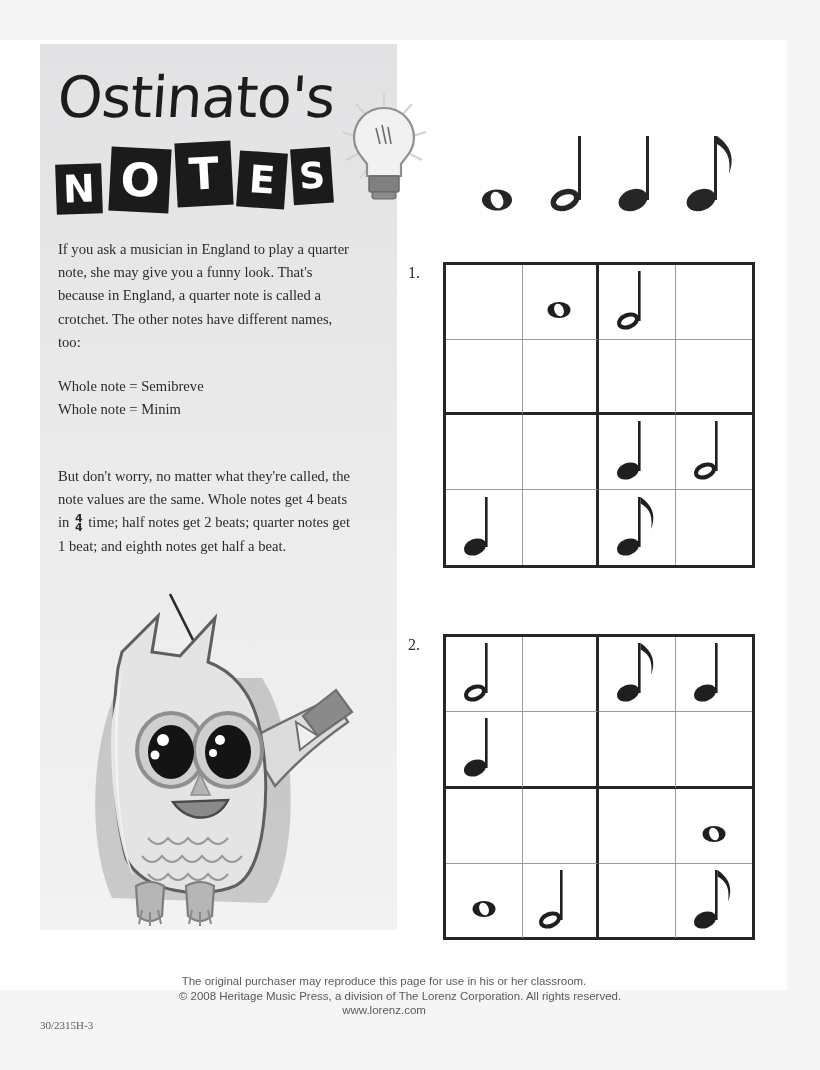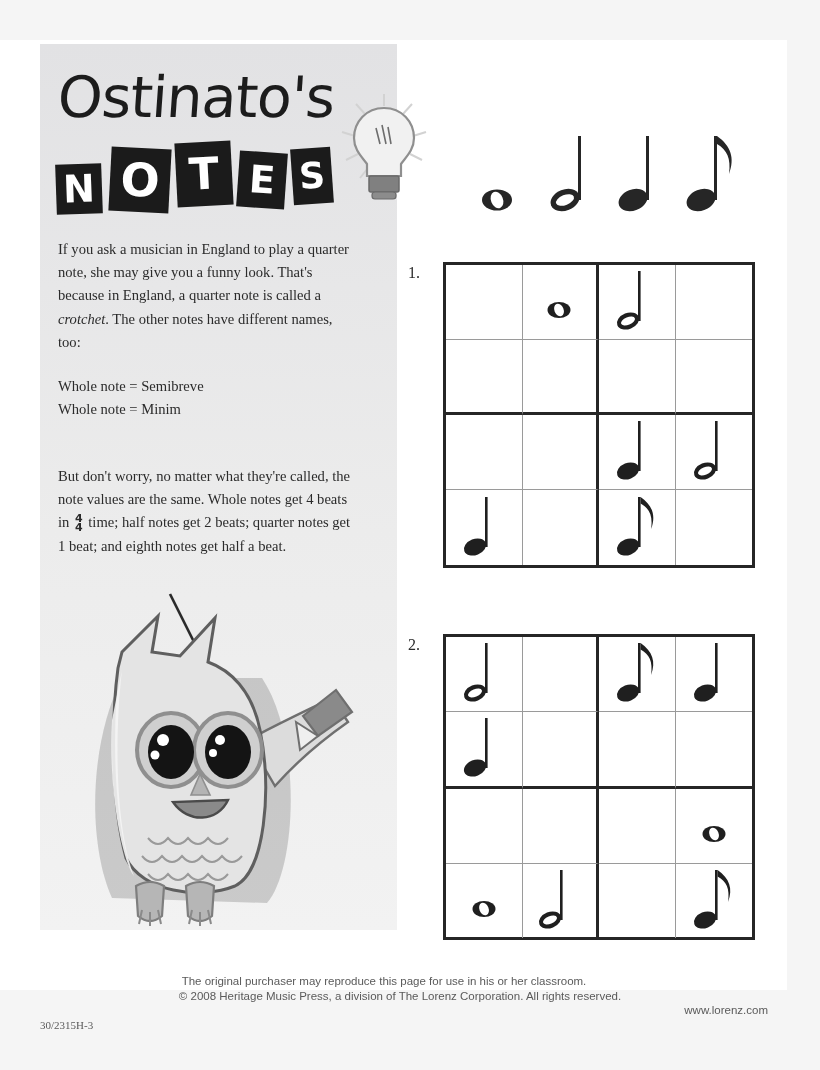--- a/index.html
+++ b/index.html
@@ -52,21 +52,21 @@
     display:flex;align-items:center;justify-content:center;
   }
   
   .copy{
     position:absolute;left:58px;width:300px;
     font-family:"Liberation Serif", serif;
     font-size:14.6px;
     color:#2b2b2b;
     line-height:23.2px;
   }
-  .copy .it{font-style:italic;}
+  .copy .it{}
   #para1{top:238px;}
   #list{top:375px;line-height:22.5px;}
   #para2{top:465px;}
   .ts{
     display:inline-block;
     vertical-align:-4px;
     font-family:"DejaVu Sans", sans-serif;
     font-weight:700;
     font-size:11px;
     line-height:9.5px;
@@ -108,21 +108,21 @@
   .noteholder{width:100%;height:100%;display:flex;align-items:center;justify-content:center;}
   
   .footer{
     position:absolute;left:0;top:975px;width:768px;
     text-align:center;
     font-family:"Liberation Sans", sans-serif;
     color:#5a5a5a;
   }
   .f1{font-size:11.5px;}
   .f2{font-size:11.5px;margin-top:3px;padding-left:32px;}
-  .f3{font-size:11.5px;margin-top:2px;text-align:right;}
+  .f3{font-size:11.5px;margin-top:2px;}
   .code{
     position:absolute;left:40px;top:1019px;
     font-family:Liberation Serif, serif;
     font-size:11px;color:#5a5a5a;
   }
 </style>
 </head>
 <body>
 
 <div class="page"></div>

